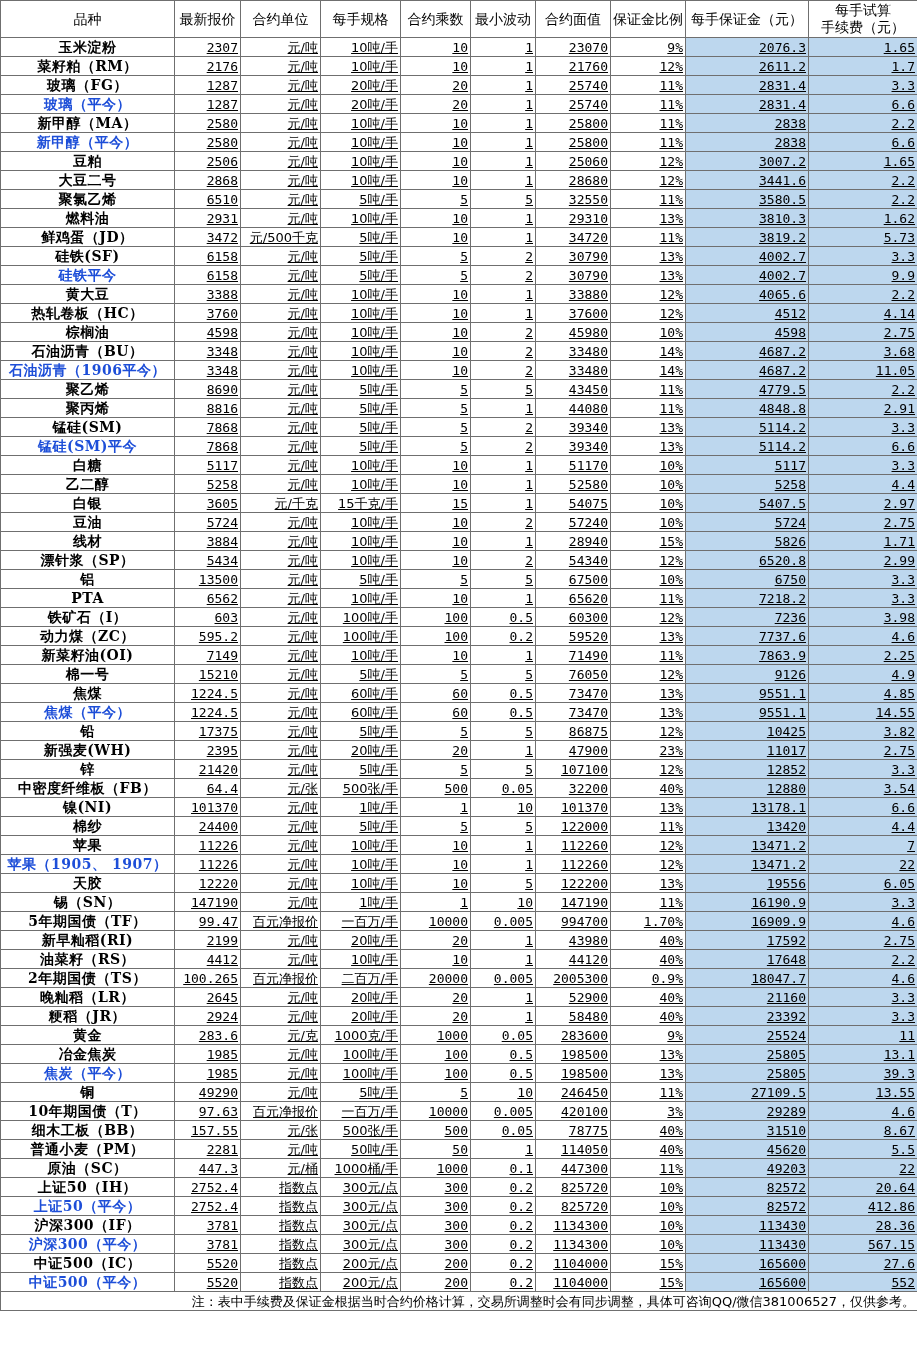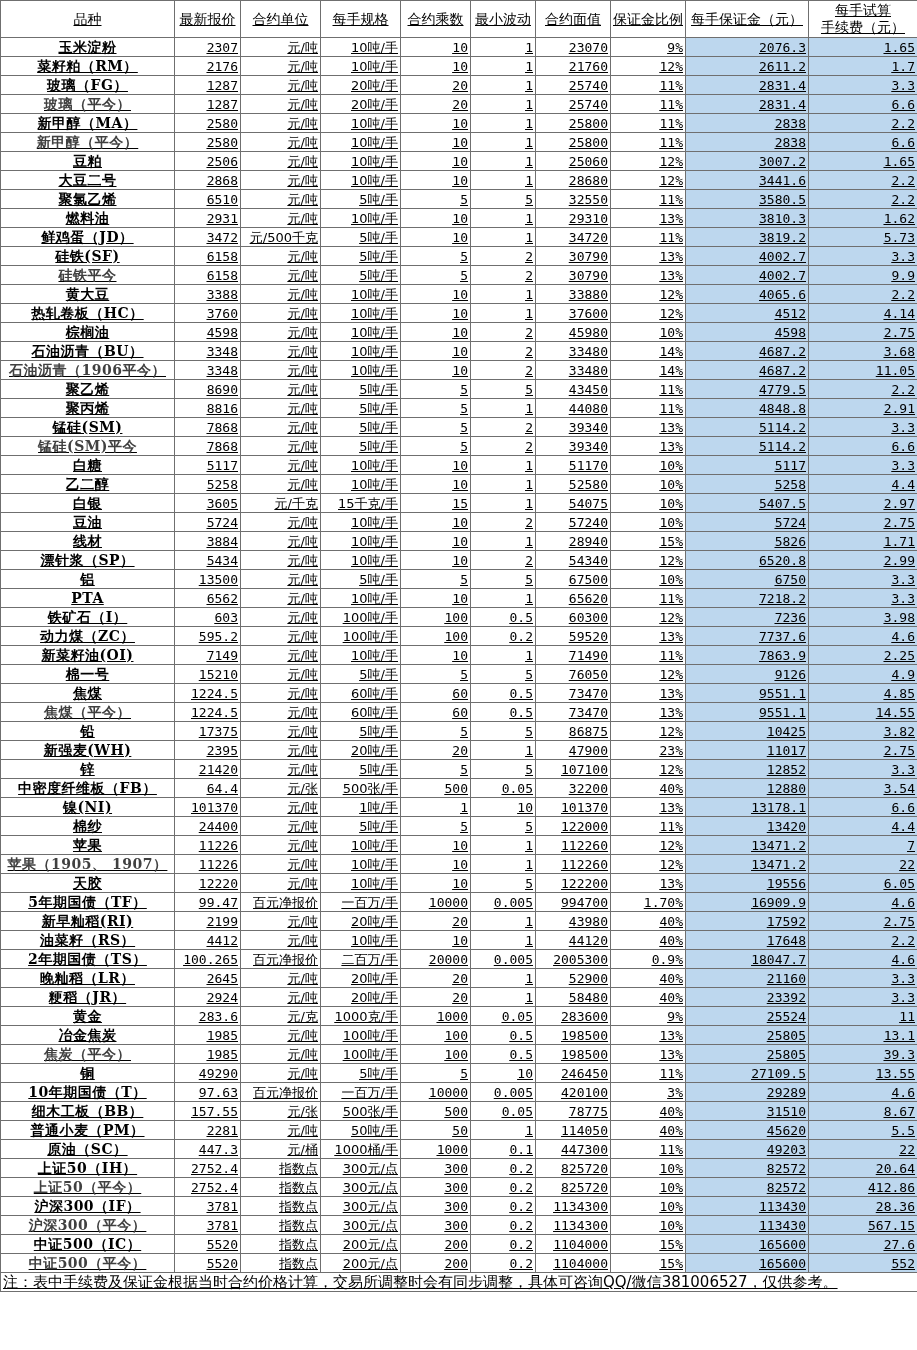--- a/index.html
+++ b/index.html
@@ -3,21 +3,20 @@
 <meta charset="utf-8">
 <style>
   html, body { margin: 0; padding: 0; background: #ffffff; }
   body { width: 917px; height: 1350px; overflow: hidden; font-family: "DejaVu Sans", "Liberation Sans", sans-serif; }
   table.sheet {
     border-collapse: collapse;
     table-layout: fixed;
     width: 917px;
     font-size: 13px;
     color: #000;
-    text-decoration: underline;
   }
   table.sheet col.c0 { width: 174px; }
   table.sheet col.c1 { width: 66px; }
   table.sheet col.c2 { width: 80px; }
   table.sheet col.c3 { width: 80px; }
   table.sheet col.c4 { width: 70px; }
   table.sheet col.c5 { width: 65px; }
   table.sheet col.c6 { width: 75px; }
   table.sheet col.c7 { width: 75px; }
   table.sheet col.c8 { width: 123px; }
@@ -39,34 +38,34 @@
     vertical-align: middle;
     background: #ffffff;
   }
   td.name {
     text-align: center;
     font-family: "DejaVu Serif", "Liberation Serif", serif;
     font-weight: bold;
     font-size: 14px;
     letter-spacing: 0.5px;
   }
-  td.name.red { color: #404040; }
+  td.name.red { color: #1d4ed8; }
   td.num {
     text-align: right;
     font-family: "DejaVu Sans Mono", "Liberation Mono", monospace;
     font-size: 13px;
     text-decoration: underline;
     text-decoration-color: #000;
     text-underline-offset: 1px;
   }
   td.unit { text-align: right; font-size: 13px; text-decoration: underline; text-underline-offset: 1px; }
   td.blue { background: #bdd7ee; }
   td.note {
-    text-align: left;
-    font-size: 15px;
+    text-align: right;
+    font-size: 13px;
     border: 1px solid #000;
     height: 18px;
     padding-left: 2px;
   }
 </style>
 </head>
 <body>
 
 <table class="sheet">
   <colgroup>
@@ -633,20 +632,32 @@
         <td class="unit">元/吨</td>
         <td class="unit">10吨/手</td>
         <td class="num">10</td>
         <td class="num">5</td>
         <td class="num">122200</td>
         <td class="num">13%</td>
         <td class="num blue">19556</td>
         <td class="num blue">6.05</td>
       </tr>
       <tr>
+        <td class="name">锡（SN）</td>
+        <td class="num">147190</td>
+        <td class="unit">元/吨</td>
+        <td class="unit">1吨/手</td>
+        <td class="num">1</td>
+        <td class="num">10</td>
+        <td class="num">147190</td>
+        <td class="num">11%</td>
+        <td class="num blue">16190.9</td>
+        <td class="num blue">3.3</td>
+      </tr>
+      <tr>
         <td class="name">5年期国债（TF）</td>
         <td class="num">99.47</td>
         <td class="unit">百元净报价</td>
         <td class="unit">一百万/手</td>
         <td class="num">10000</td>
         <td class="num">0.005</td>
         <td class="num">994700</td>
         <td class="num">1.70%</td>
         <td class="num blue">16909.9</td>
         <td class="num blue">4.6</td>

